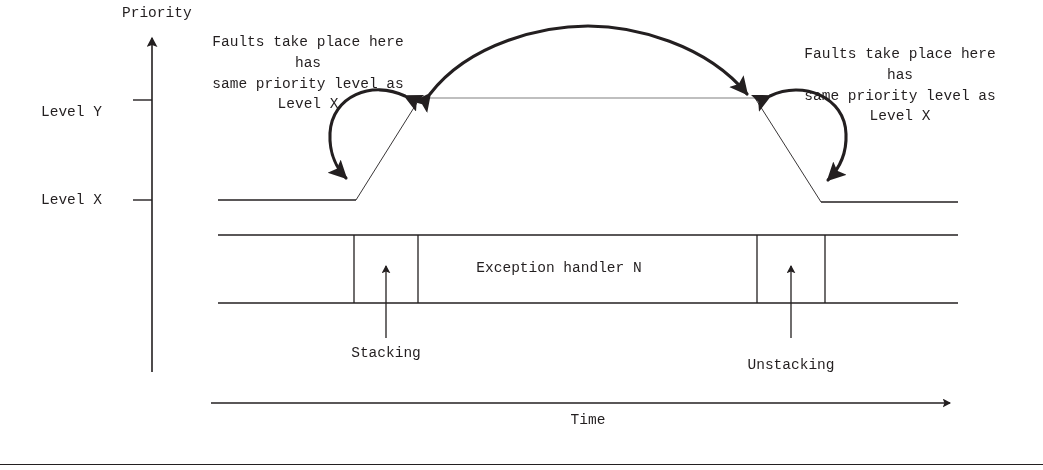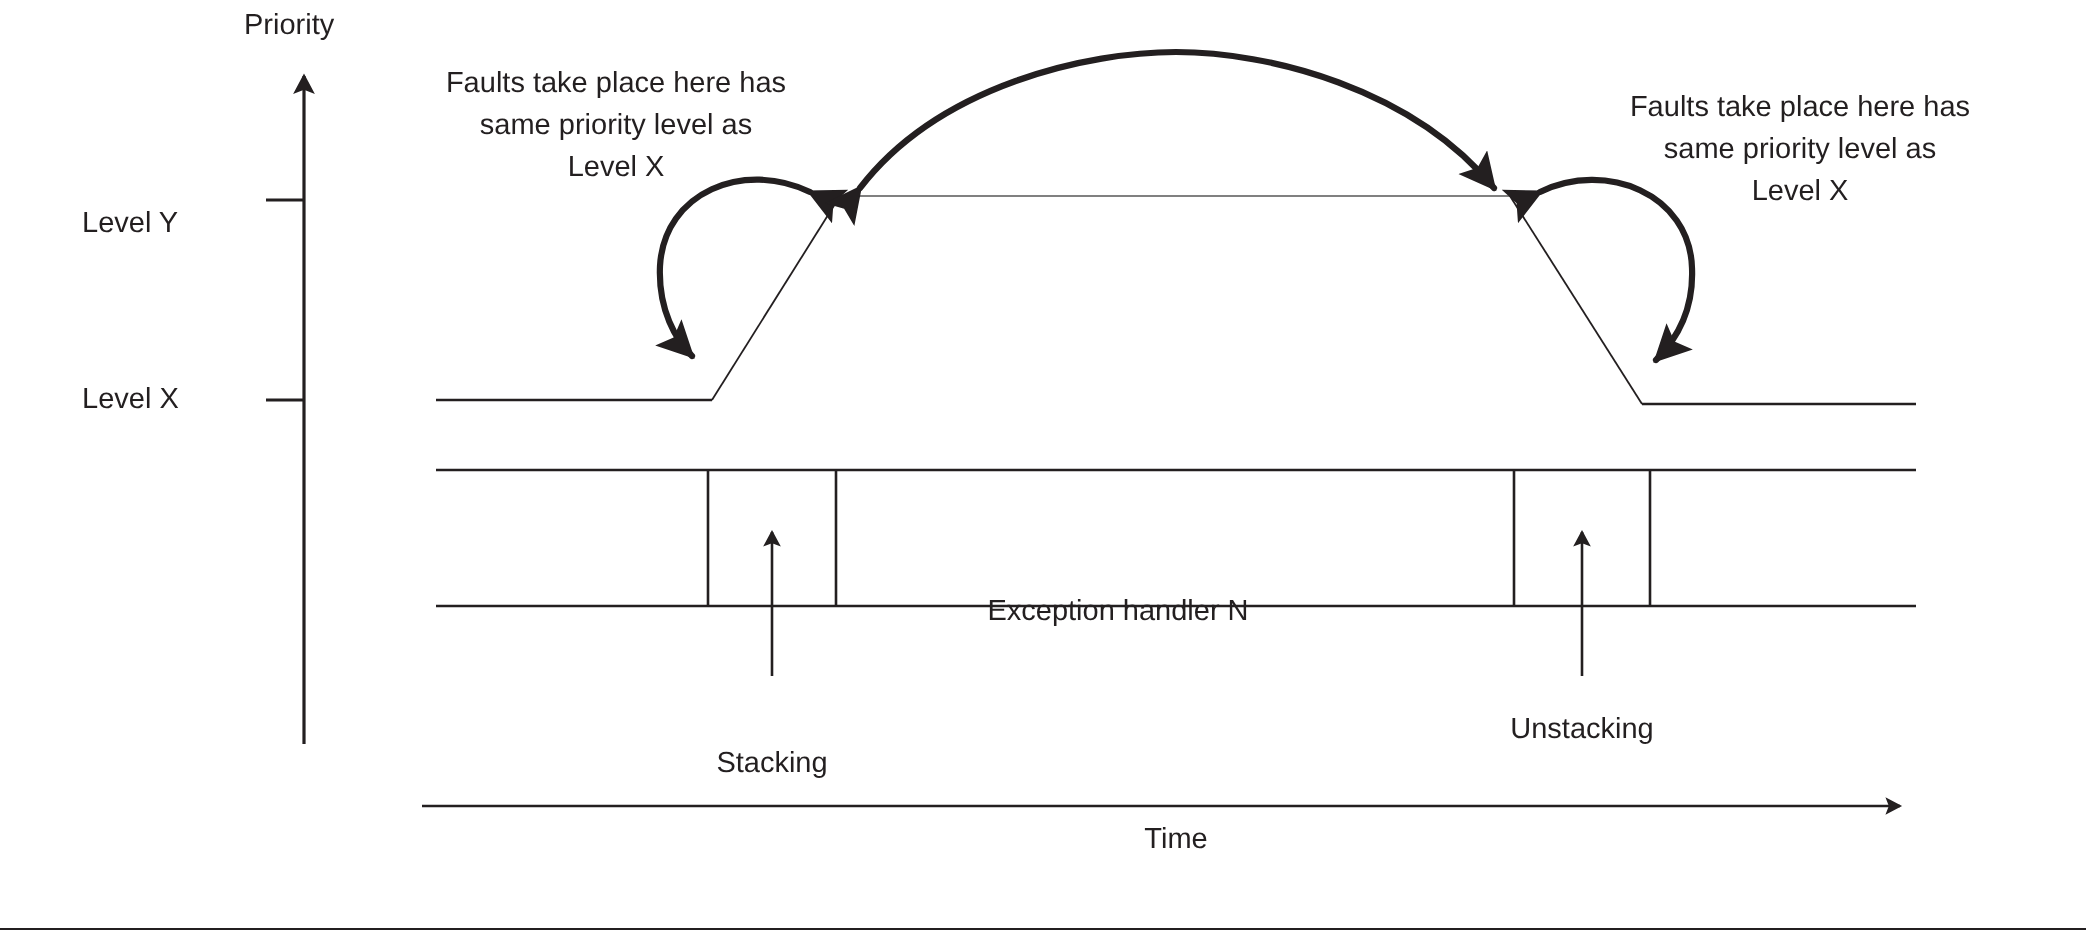--- a/index.html
+++ b/index.html
@@ -9,20 +9,21 @@
   }
   body {
     font-family: "Liberation Sans", sans-serif;
   }
   #canvas {
     position: relative;
     width: 1043px;
     height: 470px;
     background: #ffffff;
     overflow: hidden;
+    font-family: Liberation Mono, monospace;
   }
   #canvas svg {
     position: absolute;
     left: 0;
     top: 0;
   }
   .lbl {
     position: absolute;
     color: #231f20;
     font-size: 14.5px;
@@ -120,23 +121,23 @@
     <div>Level X</div>
   </div>
 
 
   <div class="multiline" style="left:790px; top:44px; width:220px;">
     <div>Faults take place here has</div>
     <div>same priority level as</div>
     <div>Level X</div>
   </div>
 
-  <div class="multiline" style="left:418px; top:258px; width:282px;margin-top:38px;">Exception handler N</div>
+  <div class="multiline" style="left:418px; top:258px; width:282px;">Exception handler N</div>
 
-  <div class="multiline" style="left:316px; top:343px; width:140px;margin-top:29px;">Stacking</div>
+  <div class="multiline" style="left:316px; top:343px; width:140px;">Stacking</div>
 
   <div class="multiline" style="left:721px; top:343px; width:140px;margin-top:12px;">Unstacking</div>
 
   <div class="multiline" style="left:518px; top:410px; width:140px;">Time</div>
 
   <div class="bottom-rule"></div>
 
 </div>
 
 </body></html>

